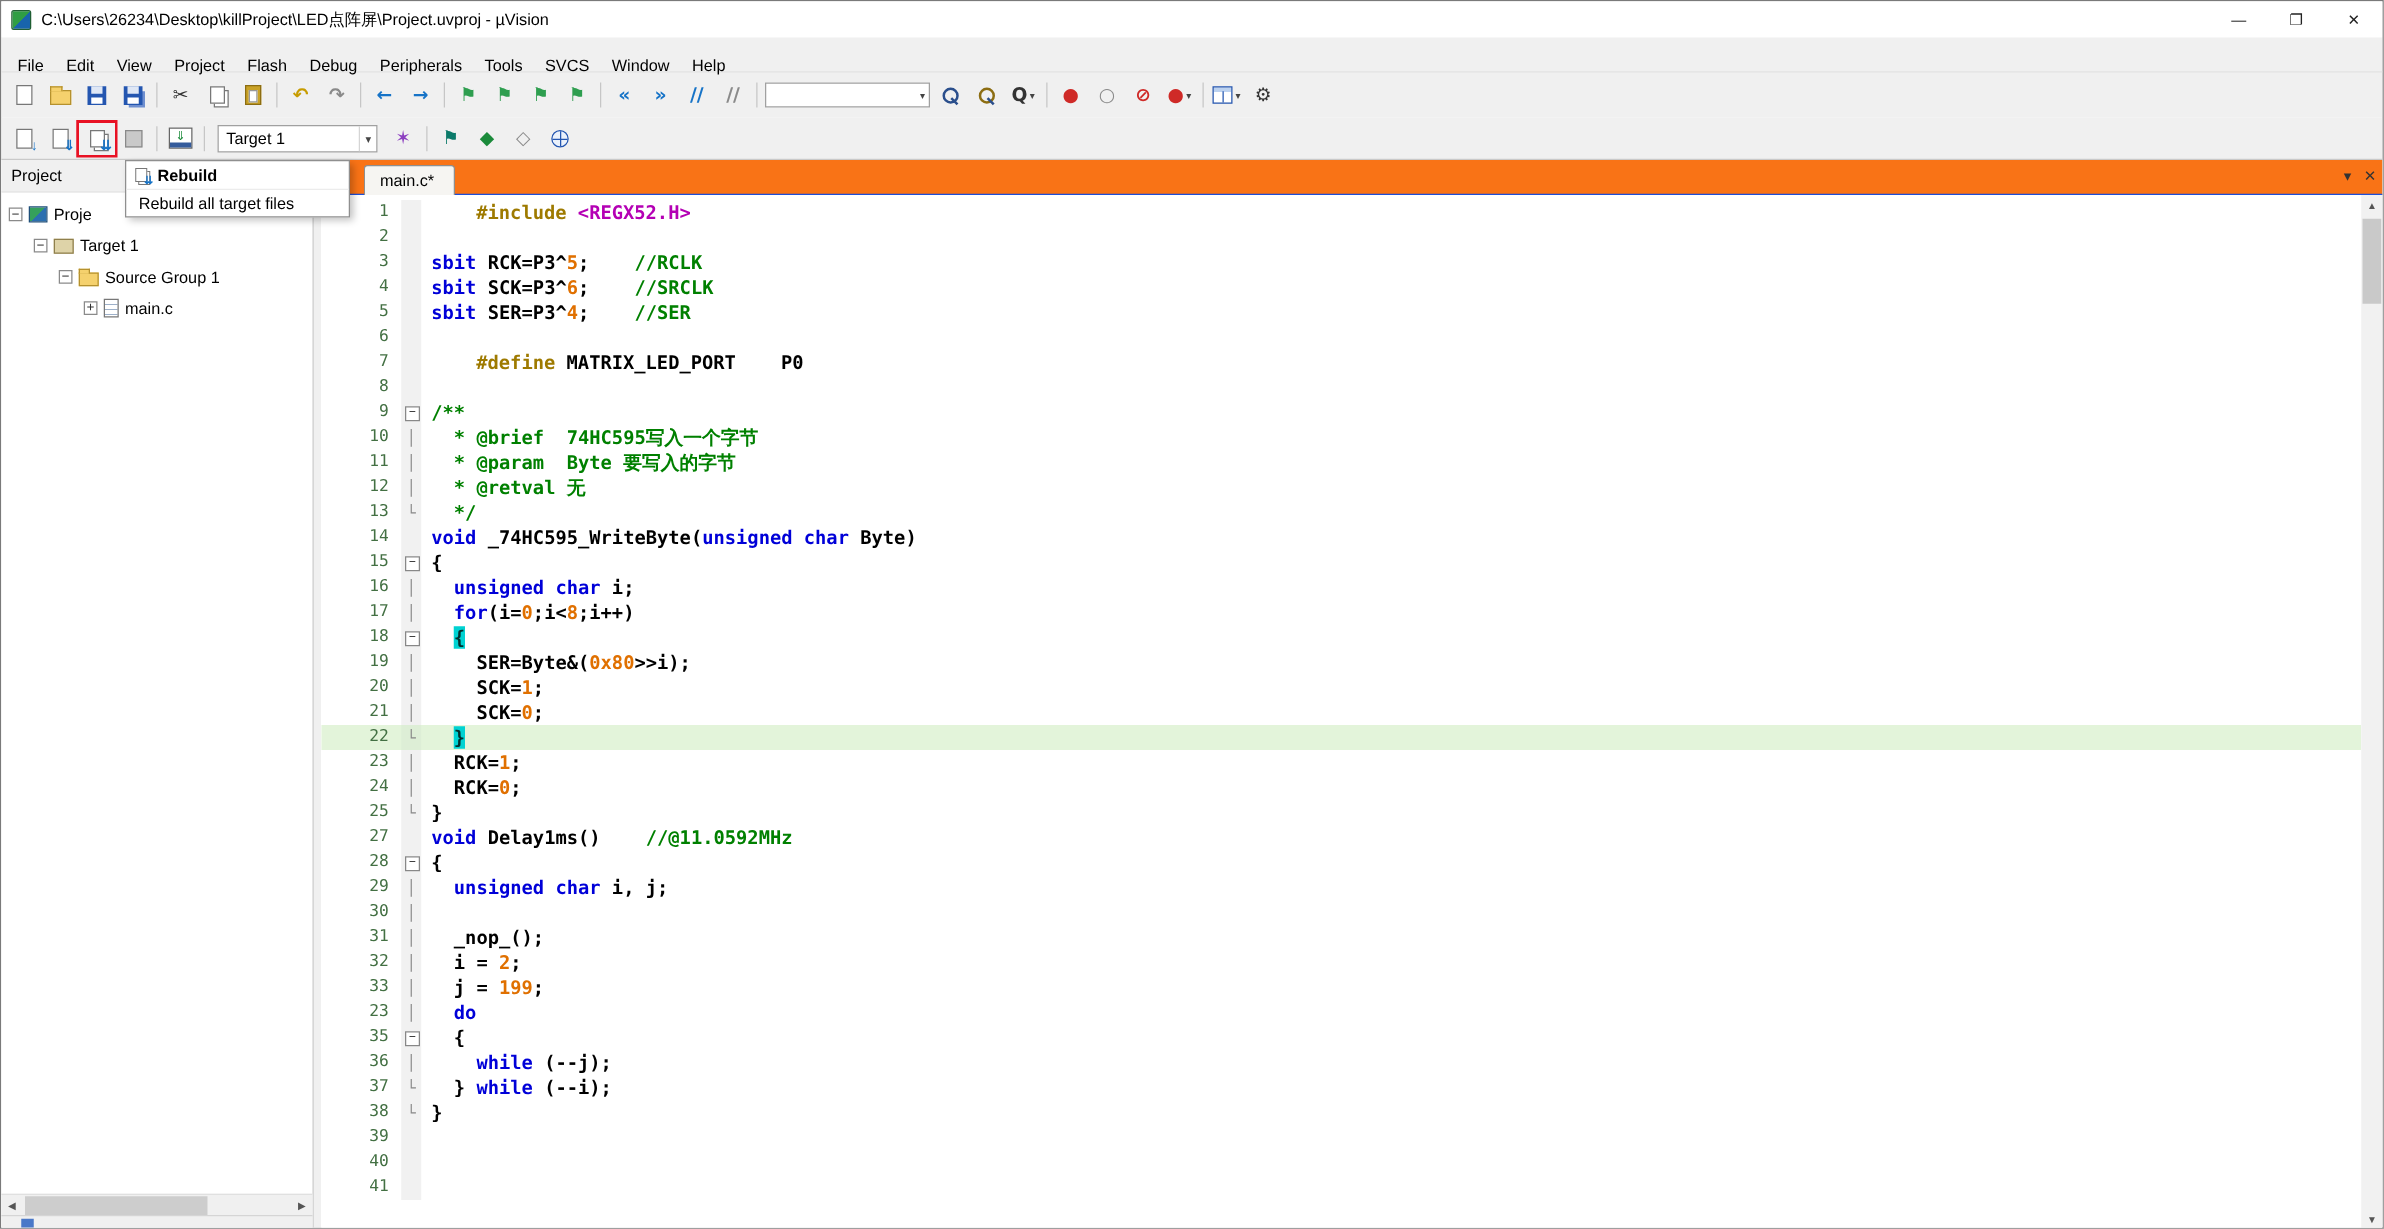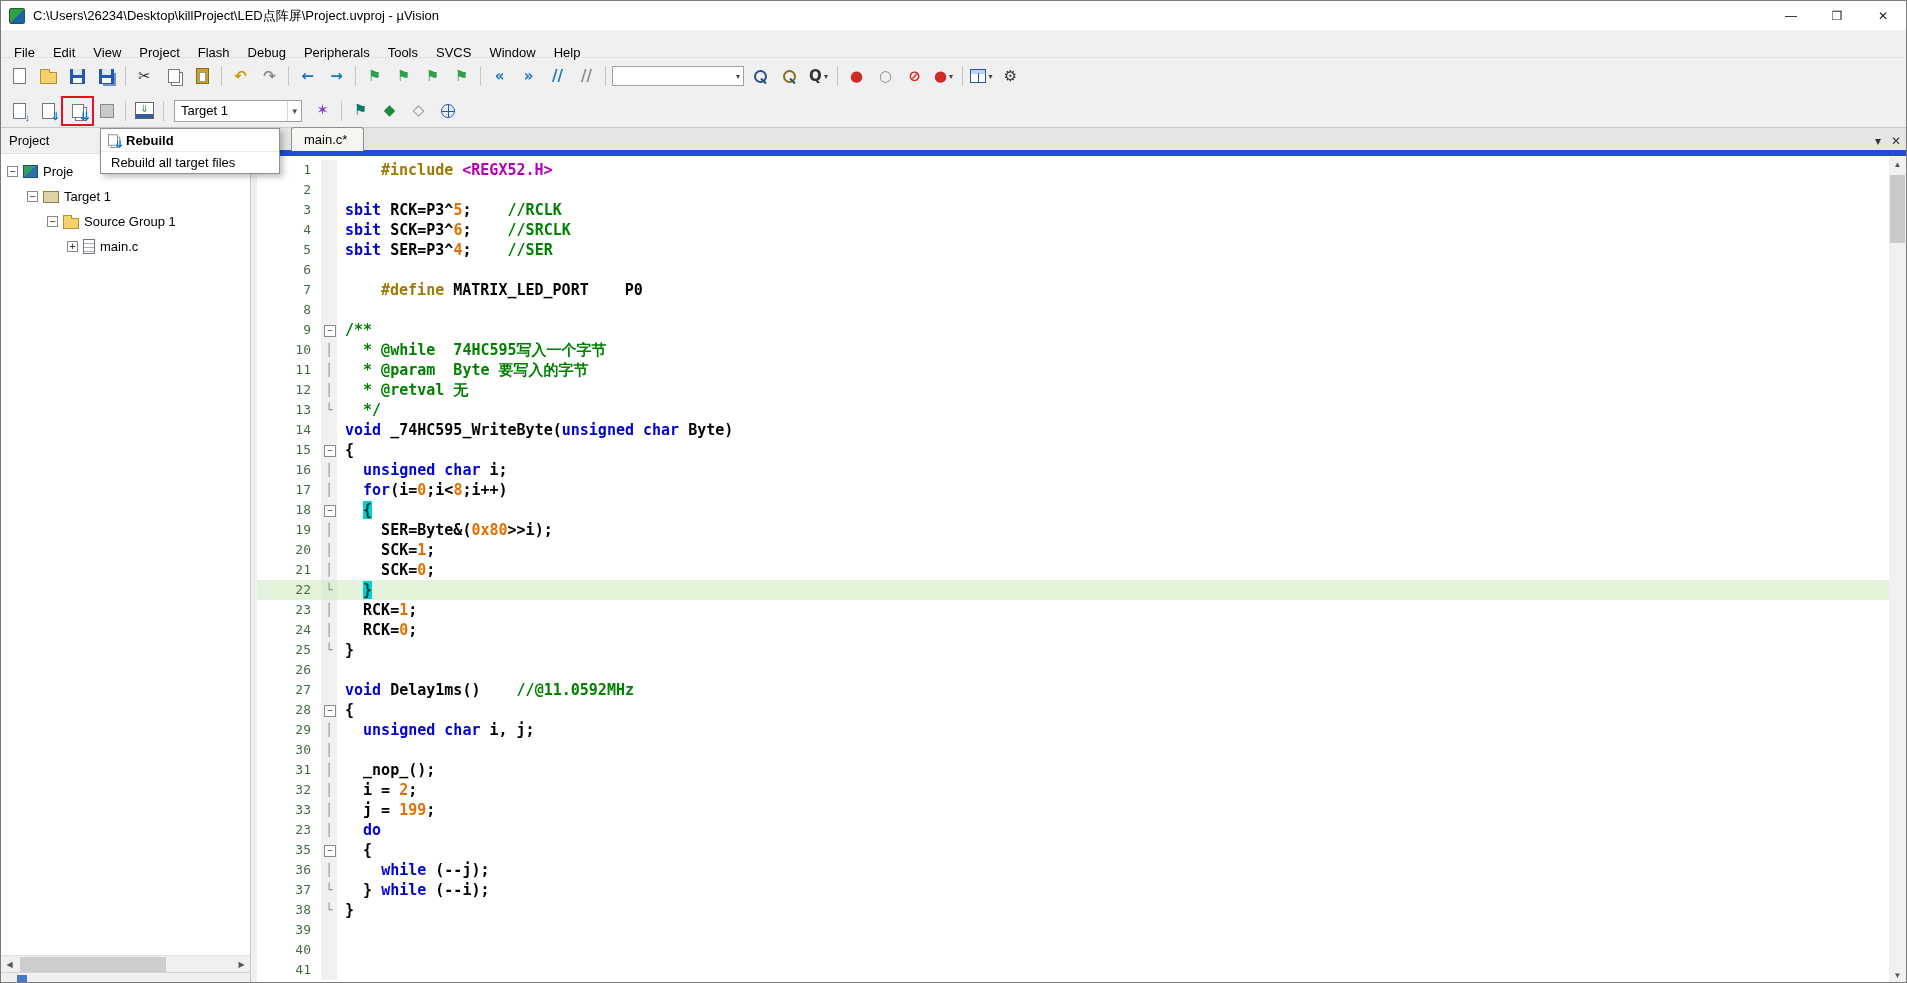--- a/index.html
+++ b/index.html
@@ -90,22 +90,22 @@
   .sbtn{width:17px;height:17px;display:flex;align-items:center;justify-content:center;font-size:8px;color:#555;flex:none;}
   .strack{flex:1;height:17px;position:relative;}
   .sthumb{position:absolute;left:2px;top:1px;bottom:1px;width:68%;background:#cdcdcd;}
   .panel-bottom{position:absolute;left:0;right:0;bottom:0;height:12px;background:#f0f0f0;border-top:1px solid #d5d5d5;
                 display:flex;align-items:flex-start;padding-left:16px;gap:4px;}
   .panel-bottom .mini{width:10px;height:8px;background:#4a78c8;margin-top:2px;}
 
   .splitter{width:6px;background:#f0f0f0;flex:none;}
 
   .editor{flex:1;position:relative;background:#fff;}
-  .tabbar{height:28px;background:#e5e5e5;display:flex;align-items:flex-end;padding-left:34px;
-          position:relative;border-bottom:6px solid #1d4ed8;}
+  .tabbar{height:28px;background:#f97316;display:flex;align-items:flex-end;padding-left:34px;
+          position:relative;border-bottom:1px solid #1d4ed8;}
   .tab{background:#f6f5f2;border:1px solid #8f8f8f;border-bottom:none;border-radius:3px 3px 0 0;
        padding:4px 16px 4px 12px;font-size:13px;position:relative;top:1px;}
   .tab-controls{position:absolute;right:5px;top:6px;display:flex;gap:10px;font-size:12px;color:#333;}
 
   .code-wrap{position:absolute;top:28px;left:0;right:17px;bottom:0;overflow:hidden;background:#fff;}
   .code-lines{padding-top:4px;font-family:"DejaVu Sans Mono","Liberation Mono",monospace;
               font-size:15px;font-weight:bold;}
   .cline{display:flex;height:20px;line-height:20px;white-space:pre;}
   .cline.hl{background:var(--hll);}
   .lnum{width:64px;text-align:right;padding-right:10px;color:var(--lnc);font-weight:normal;font-size:13px;flex:none;}
@@ -359,37 +359,36 @@
         <div class="code-lines">
             <div class="cline"><span class="lnum">1</span><span class="fold f-none"> </span><span class="ltext"><span class="sp">#include</span><span class="st"> </span><span class="ss">&lt;REGX52.H&gt;</span></span></div>
             <div class="cline"><span class="lnum">2</span><span class="fold f-none"> </span><span class="ltext">&nbsp;</span></div>
             <div class="cline"><span class="lnum">3</span><span class="fold f-none"> </span><span class="ltext"><span class="sk">sbit</span><span class="st"> RCK=P3^</span><span class="sn">5</span><span class="st">;    </span><span class="sc">//RCLK</span></span></div>
             <div class="cline"><span class="lnum">4</span><span class="fold f-none"> </span><span class="ltext"><span class="sk">sbit</span><span class="st"> SCK=P3^</span><span class="sn">6</span><span class="st">;    </span><span class="sc">//SRCLK</span></span></div>
             <div class="cline"><span class="lnum">5</span><span class="fold f-none"> </span><span class="ltext"><span class="sk">sbit</span><span class="st"> SER=P3^</span><span class="sn">4</span><span class="st">;    </span><span class="sc">//SER</span></span></div>
             <div class="cline"><span class="lnum">6</span><span class="fold f-none"> </span><span class="ltext">&nbsp;</span></div>
             <div class="cline"><span class="lnum">7</span><span class="fold f-none"> </span><span class="ltext"><span class="sp">#define</span><span class="st"> MATRIX_LED_PORT    P0</span></span></div>
             <div class="cline"><span class="lnum">8</span><span class="fold f-none"> </span><span class="ltext">&nbsp;</span></div>
             <div class="cline"><span class="lnum">9</span><span class="fold f-s"></span><span class="ltext"><span class="sc">/**</span></span></div>
-            <div class="cline"><span class="lnum">10</span><span class="fold f-m">│</span><span class="ltext"><span class="sc">  * @while  74HC595写入一个字节</span></span></div>
+            <div class="cline"><span class="lnum">10</span><span class="fold f-m">│</span><span class="ltext"><span class="sc">  * @brief  74HC595写入一个字节</span></span></div>
             <div class="cline"><span class="lnum">11</span><span class="fold f-m">│</span><span class="ltext"><span class="sc">  * @param  Byte 要写入的字节</span></span></div>
             <div class="cline"><span class="lnum">12</span><span class="fold f-m">│</span><span class="ltext"><span class="sc">  * @retval 无</span></span></div>
             <div class="cline"><span class="lnum">13</span><span class="fold f-e">└</span><span class="ltext"><span class="sc">  */</span></span></div>
             <div class="cline"><span class="lnum">14</span><span class="fold f-none"> </span><span class="ltext"><span class="sk">void</span><span class="st"> _74HC595_WriteByte(</span><span class="sk">unsigned</span><span class="st"> </span><span class="sk">char</span><span class="st"> Byte)</span></span></div>
             <div class="cline"><span class="lnum">15</span><span class="fold f-s"></span><span class="ltext"><span class="st">{</span></span></div>
             <div class="cline"><span class="lnum">16</span><span class="fold f-m">│</span><span class="ltext"><span class="st">  </span><span class="sk">unsigned</span><span class="st"> </span><span class="sk">char</span><span class="st"> i;</span></span></div>
             <div class="cline"><span class="lnum">17</span><span class="fold f-m">│</span><span class="ltext"><span class="st">  </span><span class="sk">for</span><span class="st">(i=</span><span class="sn">0</span><span class="st">;i&lt;</span><span class="sn">8</span><span class="st">;i++)</span></span></div>
             <div class="cline"><span class="lnum">18</span><span class="fold f-s"></span><span class="ltext"><span class="st">  </span><span class="sb">{</span></span></div>
             <div class="cline"><span class="lnum">19</span><span class="fold f-m">│</span><span class="ltext"><span class="st">    SER=Byte&amp;(</span><span class="sn">0x80</span><span class="st">&gt;&gt;i);</span></span></div>
             <div class="cline"><span class="lnum">20</span><span class="fold f-m">│</span><span class="ltext"><span class="st">    SCK=</span><span class="sn">1</span><span class="st">;</span></span></div>
             <div class="cline"><span class="lnum">21</span><span class="fold f-m">│</span><span class="ltext"><span class="st">    SCK=</span><span class="sn">0</span><span class="st">;</span></span></div>
             <div class="cline hl"><span class="lnum">22</span><span class="fold f-e">└</span><span class="ltext"><span class="st">  </span><span class="sb">}</span></span></div>
             <div class="cline"><span class="lnum">23</span><span class="fold f-m">│</span><span class="ltext"><span class="st">  RCK=</span><span class="sn">1</span><span class="st">;</span></span></div>
             <div class="cline"><span class="lnum">24</span><span class="fold f-m">│</span><span class="ltext"><span class="st">  RCK=</span><span class="sn">0</span><span class="st">;</span></span></div>
             <div class="cline"><span class="lnum">25</span><span class="fold f-e">└</span><span class="ltext"><span class="st">}</span></span></div>
-            <div class="cline"><span class="lnum">26</span><span class="fold f-none"> </span><span class="ltext">&nbsp;</span></div>
             <div class="cline"><span class="lnum">27</span><span class="fold f-none"> </span><span class="ltext"><span class="sk">void</span><span class="st"> Delay1ms()    </span><span class="sc">//@11.0592MHz</span></span></div>
             <div class="cline"><span class="lnum">28</span><span class="fold f-s"></span><span class="ltext"><span class="st">{</span></span></div>
             <div class="cline"><span class="lnum">29</span><span class="fold f-m">│</span><span class="ltext"><span class="st">  </span><span class="sk">unsigned</span><span class="st"> </span><span class="sk">char</span><span class="st"> i, j;</span></span></div>
             <div class="cline"><span class="lnum">30</span><span class="fold f-m">│</span><span class="ltext">&nbsp;</span></div>
             <div class="cline"><span class="lnum">31</span><span class="fold f-m">│</span><span class="ltext"><span class="st">  _nop_();</span></span></div>
             <div class="cline"><span class="lnum">32</span><span class="fold f-m">│</span><span class="ltext"><span class="st">  i = </span><span class="sn">2</span><span class="st">;</span></span></div>
             <div class="cline"><span class="lnum">33</span><span class="fold f-m">│</span><span class="ltext"><span class="st">  j = </span><span class="sn">199</span><span class="st">;</span></span></div>
             <div class="cline"><span class="lnum">23</span><span class="fold f-m">│</span><span class="ltext"><span class="st">  </span><span class="sk">do</span></span></div>
             <div class="cline"><span class="lnum">35</span><span class="fold f-s"></span><span class="ltext"><span class="st">  {</span></span></div>
             <div class="cline"><span class="lnum">36</span><span class="fold f-m">│</span><span class="ltext"><span class="st">    </span><span class="sk">while</span><span class="st"> (--j);</span></span></div>

